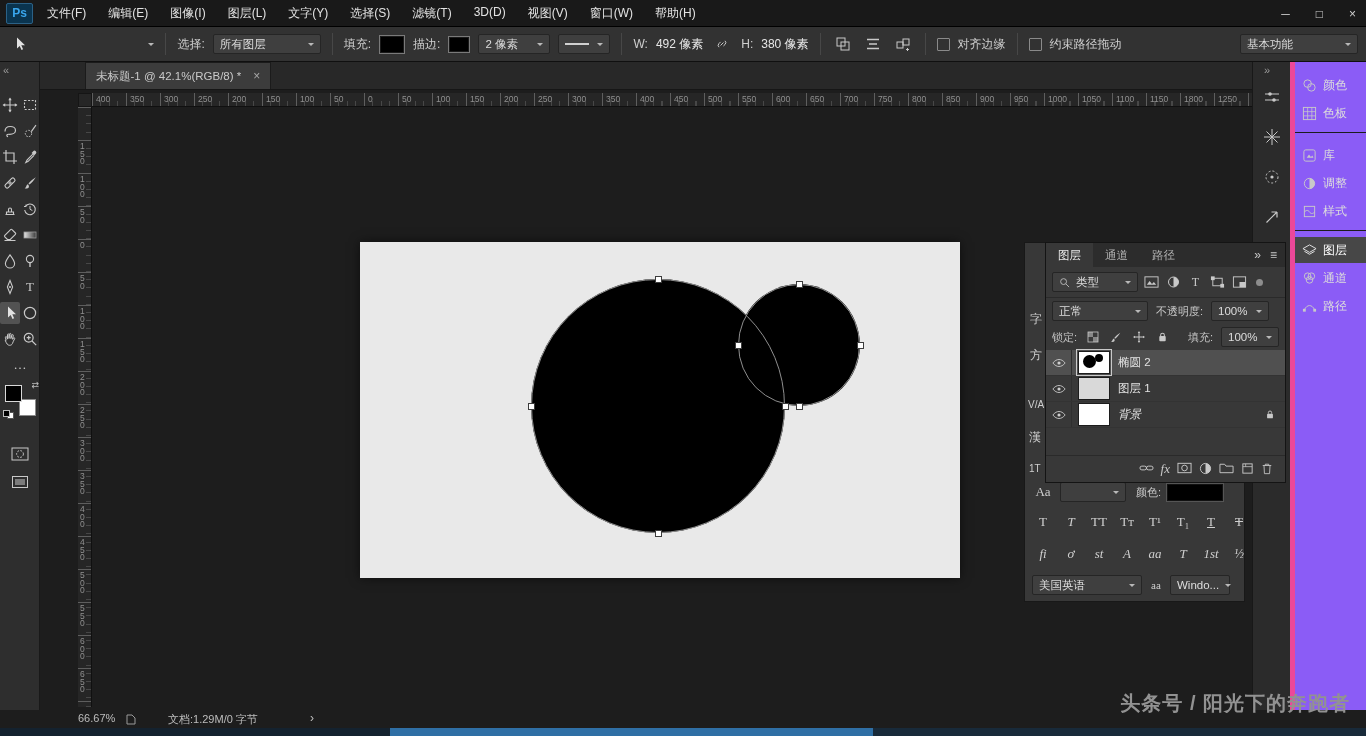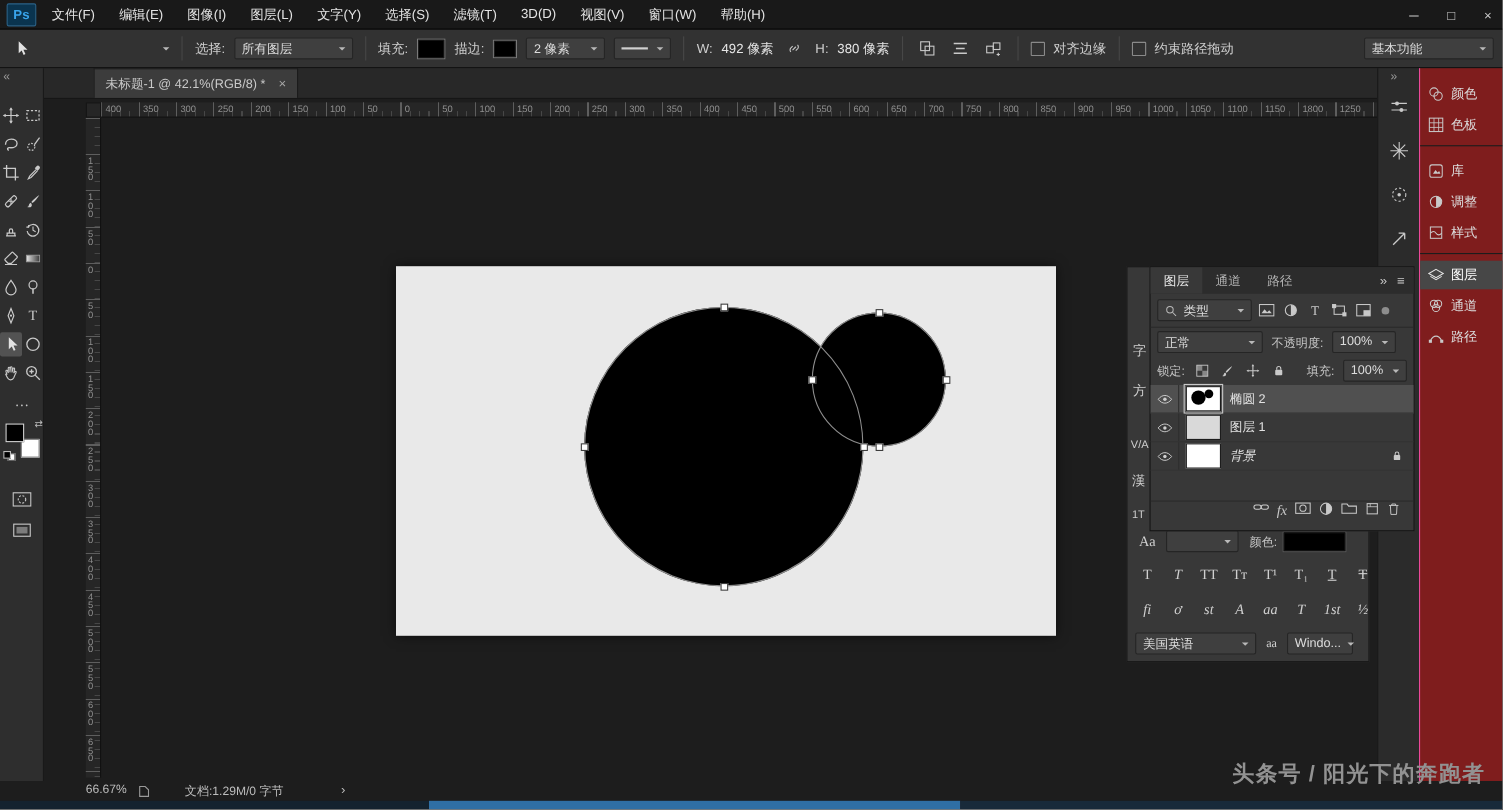--- a/index.html
+++ b/index.html
@@ -65,21 +65,21 @@
     background-size:100% 100%,5px 100%;background-position:0 0,100% 0;background-repeat:no-repeat,repeat-y}
   .vnum{position:absolute;left:2px;font-size:8.5px;line-height:7.5px;color:#909090;white-space:pre}
   .canvas{position:absolute;left:320px;top:152px;width:600px;height:336px;box-shadow:0 0 10px rgba(0,0,0,.55)}
   .shape-fill{position:absolute;border-radius:50%}
   .shape-outline{position:absolute;border-radius:50%;border:1px solid rgba(150,150,150,.95);box-sizing:border-box}
   .anchor{position:absolute;width:5px;height:5px;background:#fff;border:1px solid #3c3c3c;box-sizing:content-box;z-index:5}
   
   .icon-dock{position:absolute;left:1252px;top:62px;width:38px;height:648px;background:#2b2b2b;border-left:1px solid #181818;box-sizing:border-box}
   .dock-ic{position:absolute;left:10px;width:18px;height:18px}
   .dock-ic svg{width:18px;height:18px}
-  .label-dock{position:absolute;left:1290px;top:62px;width:76px;height:648px;background:#7f1d1d;border-left:1px solid #ec4899;box-sizing:border-box}
+  .label-dock{position:absolute;left:1290px;top:62px;width:76px;height:648px;background:#8b5cf6;border-left:5px solid #ec4899;box-sizing:border-box}
   .ld-item{position:absolute;left:0;width:76px;height:26px;display:flex;align-items:center;gap:6px;padding-left:7px;
            box-sizing:border-box;color:#dcdcdc;font-size:12px}
   .ld-item.active{background:#474747;color:#fff}
   .ld-item svg{width:15px;height:15px;flex:none}
   .ld-div{position:absolute;left:0;width:76px;height:1px;background:#1c1c1c}
   
   .char-panel{position:absolute;left:1024px;top:242px;width:221px;height:360px;background:#383838;border:1px solid #181818;box-sizing:border-box;z-index:4}
   .sliver{position:absolute;font-size:12px;color:#cfcfcf}
   .sliver.small{font-size:10px}
   .crow{position:absolute;left:0;width:100%;display:flex;align-items:center;gap:6px;padding:0 7px;box-sizing:border-box}
@@ -107,21 +107,21 @@
   .lrow.selected{background:#505050}
   .eye{width:26px;height:100%;display:flex;justify-content:center;align-items:center;border-right:1px solid #2f2f2f;box-sizing:border-box}
   .thumb{width:30px;height:21px;background:#fff;border:1px solid #1c1c1c;margin-left:6px;position:relative;overflow:hidden;flex:none}
   .thumb.sel{outline:1px solid #c9c9c9;outline-offset:1px}
   .thumb.t-gray{background:#d9d9d9}
   .tc1{position:absolute;left:4px;top:3px;width:13px;height:13px;border-radius:50%;background:#000}
   .tc2{position:absolute;left:16px;top:2px;width:8px;height:8px;border-radius:50%;background:#000}
   .lname{margin-left:8px;color:#e2e2e2}
   .lname.ital{font-style:italic}
   .locki{margin-left:auto;margin-right:10px;display:flex}
-  .lp-bottom{position:absolute;bottom:0;left:0;right:0;height:26px;border-top:1px solid #2a2a2a;display:flex;
+  .lp-bottom{position:absolute;bottom:0;left:0;right:0;height:26px;border-top:1px solid #2a2a2a;display:flex;align-items:center;
              justify-content:flex-end;gap:7px;padding:0 12px}
   .fx{font-family:"Liberation Serif","DejaVu Serif",serif;font-style:italic;font-size:13px;color:#c9c9c9}
   
   .statusbar{position:absolute;left:0;top:710px;width:1366px;height:18px;background:#1d1d1d;font-size:11px;color:#bdbdbd}
   .sb{position:absolute;top:2px}
   .watermark{position:absolute;right:16px;top:690px;font-family:Liberation Sans, sans-serif;font-size:20px;
              font-weight:bold;color:#929292;z-index:10;letter-spacing:1px}
   .bottomstrip{position:absolute;left:0;top:728px;width:1366px;height:8px;display:flex}
   .bseg1{width:390px}.bseg2{width:483px}.bseg3{flex:1}
 </style>

